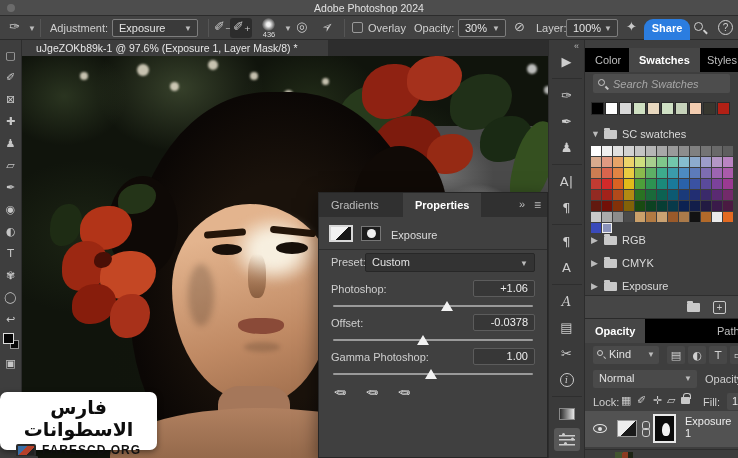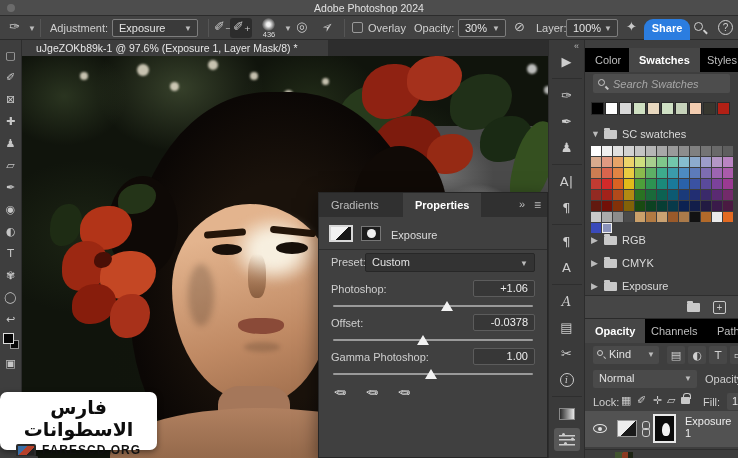--- a/index.html
+++ b/index.html
@@ -531,21 +531,20 @@
         </div>
       </div>
     <div id="swatch-actions">
       <span class="folder"></span>
       <span class="plus-sq">+</span>
     </div>
 
     <div id="layers">
       <div class="rtabbar" style="top:0">
         <span class="rtab active" style="left:0">Opacity</span>
-        <span class="rtab" style="left:56px">Channels</span>
         <span class="rtab" style="left:122px">Paths</span>
       </div>
       <div id="kind-box">
         <span>Kind</span><span class="chev">▼</span>
       </div>
       <span id="kind-search"></span>
       <span class="fbtn" style="left:82px">▤</span>
       <span class="fbtn" style="left:103px">◐</span>
       <span class="fbtn" style="left:124px">T</span>
       <span class="fbtn" style="left:145px">▭</span>

